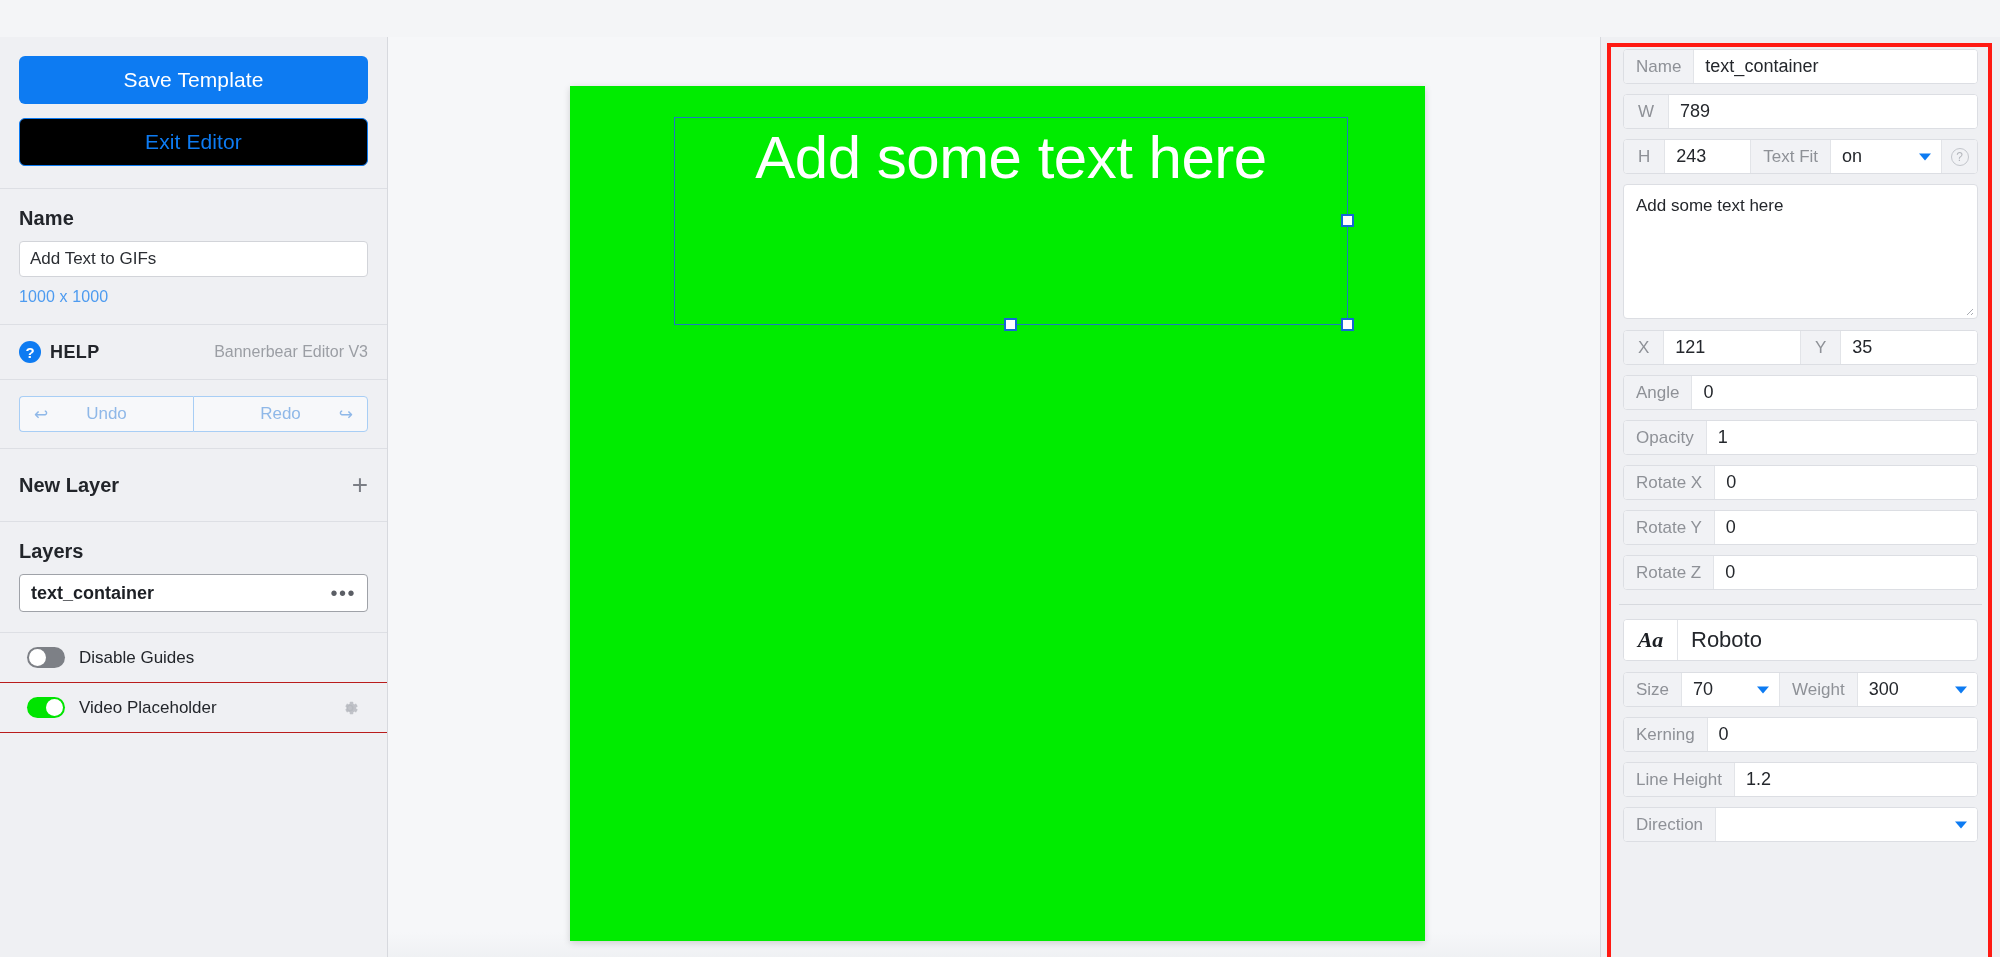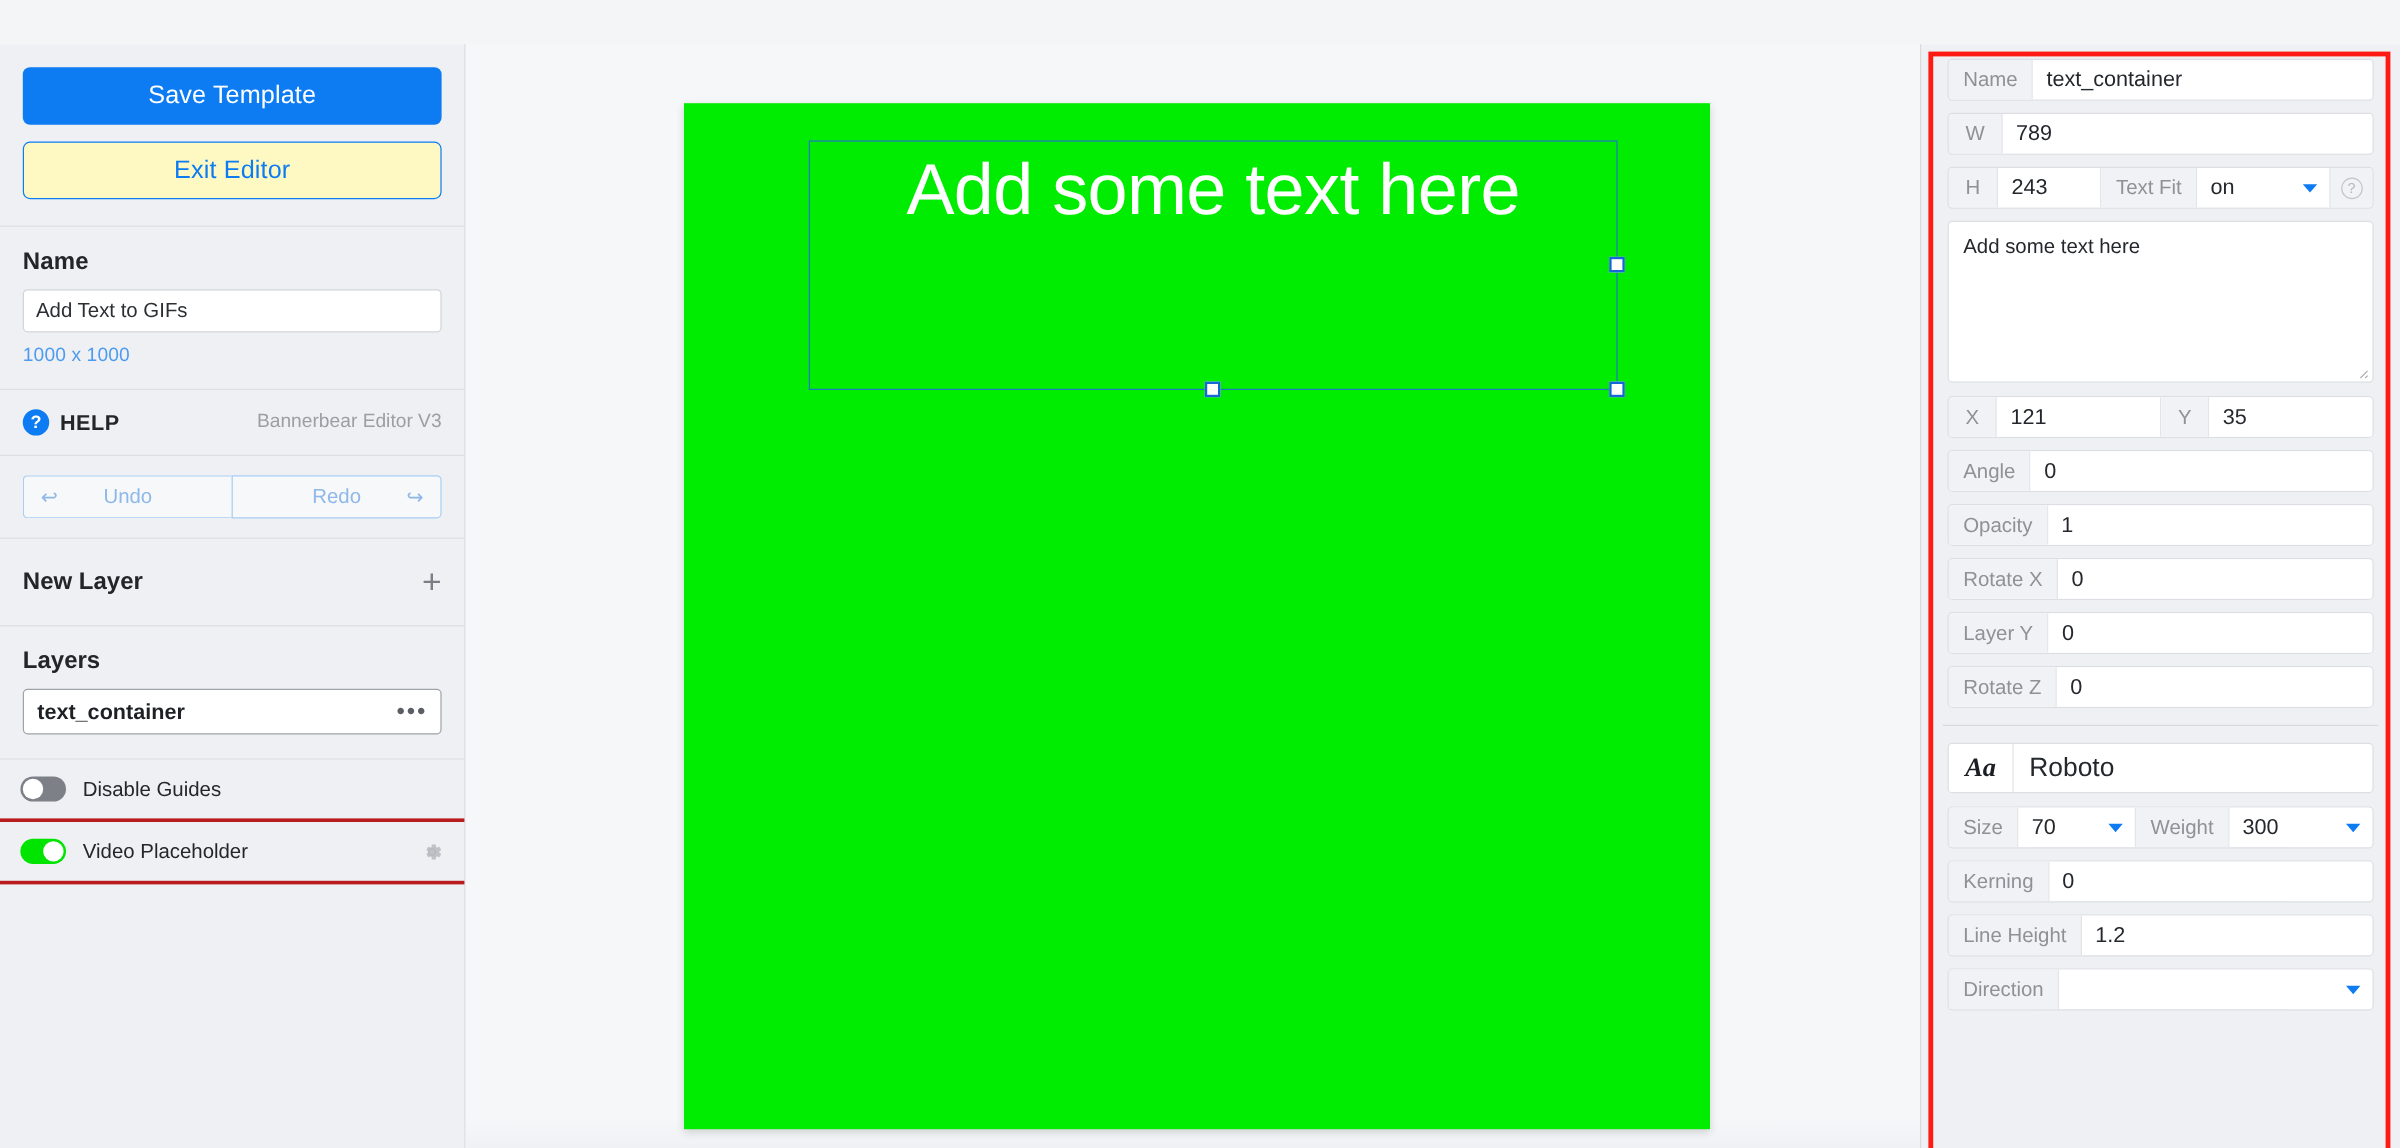--- a/index.html
+++ b/index.html
@@ -24,21 +24,21 @@
 
   .btn-primary {
     display: block; width: 100%; height: 48px;
     background: #0d7bf2; color: #fff;
     border: none; border-radius: 6px;
     font-size: 21px; font-weight: 400;
     cursor: pointer; letter-spacing: .1px;
   }
   .btn-secondary {
     display: block; width: 100%; height: 48px;
-    background: #fef9c3; color: #0d7bf2;
+    background: #000000; color: #0d7bf2;
     border: 1px solid #0d7bf2; border-radius: 6px;
     font-size: 21px; font-weight: 400;
     margin-top: 14px; cursor: pointer; letter-spacing: .1px;
   }
 
   .sb-label {
     font-size: 20px; font-weight: bold; color: #22252a;
     letter-spacing: .1px;
   }
   .name-input {
@@ -100,21 +100,21 @@
     display: flex; align-items: center;
     margin-top: 11px; height: 38px;
     background: #fff; border: 1px solid #9fa2a8; border-radius: 4px;
     padding: 0 11px; cursor: pointer;
   }
   .layer-name { font-size: 18px; font-weight: bold; color: #1d2025; }
   .layer-dots { margin-left: auto; font-size: 20px; color: #5b5e65; letter-spacing: 1.5px; cursor: pointer; }
 
   .toggle-row {
     display: flex; align-items: center;
-    padding: 14px 17px; border-bottom: 3px solid #b91c1c;
+    padding: 14px 27px; border-bottom: 1px solid #b91c1c;
   }
   .switch { width: 38px; height: 21px; border-radius: 11px; position: relative; flex: 0 0 38px; cursor: pointer; }
   .switch.off { background: #7d8086; }
   .switch.on  { background: #00e400; }
   .knob { position: absolute; top: 2px; width: 17px; height: 17px; border-radius: 50%; background: #fff; }
   .switch.off .knob { left: 2px; }
   .switch.on  .knob { right: 2px; }
   .toggle-label { margin-left: 14px; font-size: 17px; color: #23262b; }
   .gear-icon { margin-left: auto; width: 20px; height: 20px; color: #b7bac0; }
 
@@ -390,21 +390,21 @@
         <span class="field-label">Opacity</span>
         <span class="field-value">1</span>
       </div>
 
       <div class="field">
         <span class="field-label">Rotate X</span>
         <span class="field-value">0</span>
       </div>
 
       <div class="field">
-        <span class="field-label">Layer Y</span>
+        <span class="field-label">Rotate Y</span>
         <span class="field-value">0</span>
       </div>
 
       <div class="field">
         <span class="field-label">Rotate Z</span>
         <span class="field-value">0</span>
       </div>
 
     </div>
 

